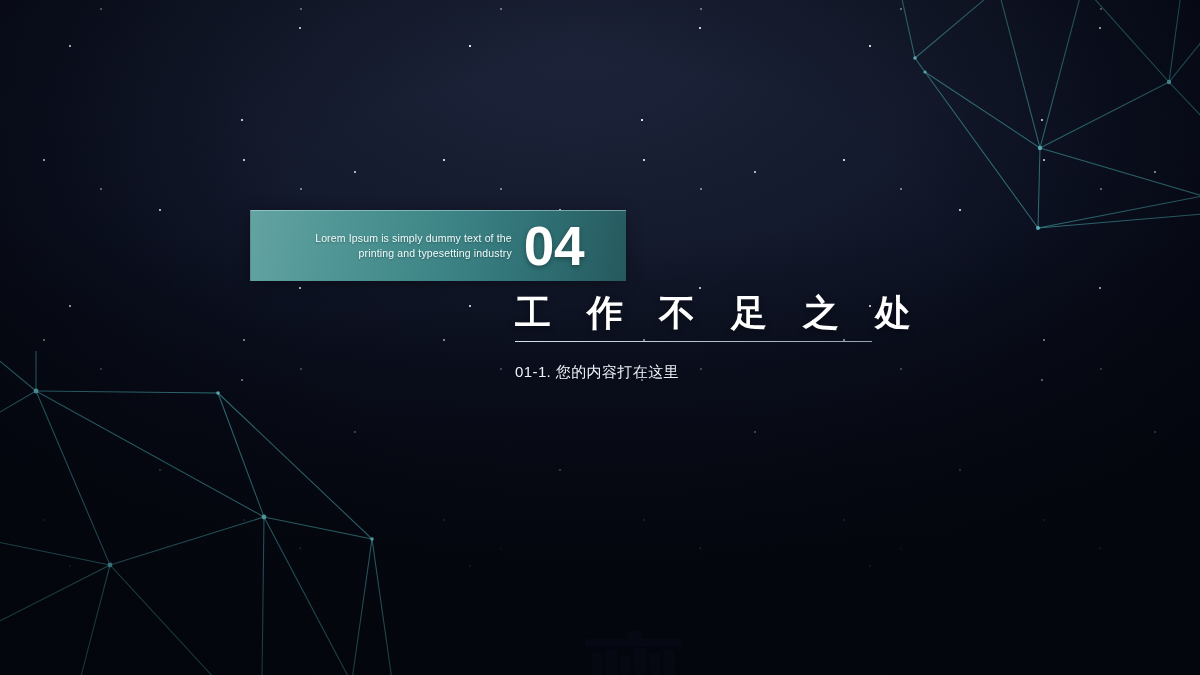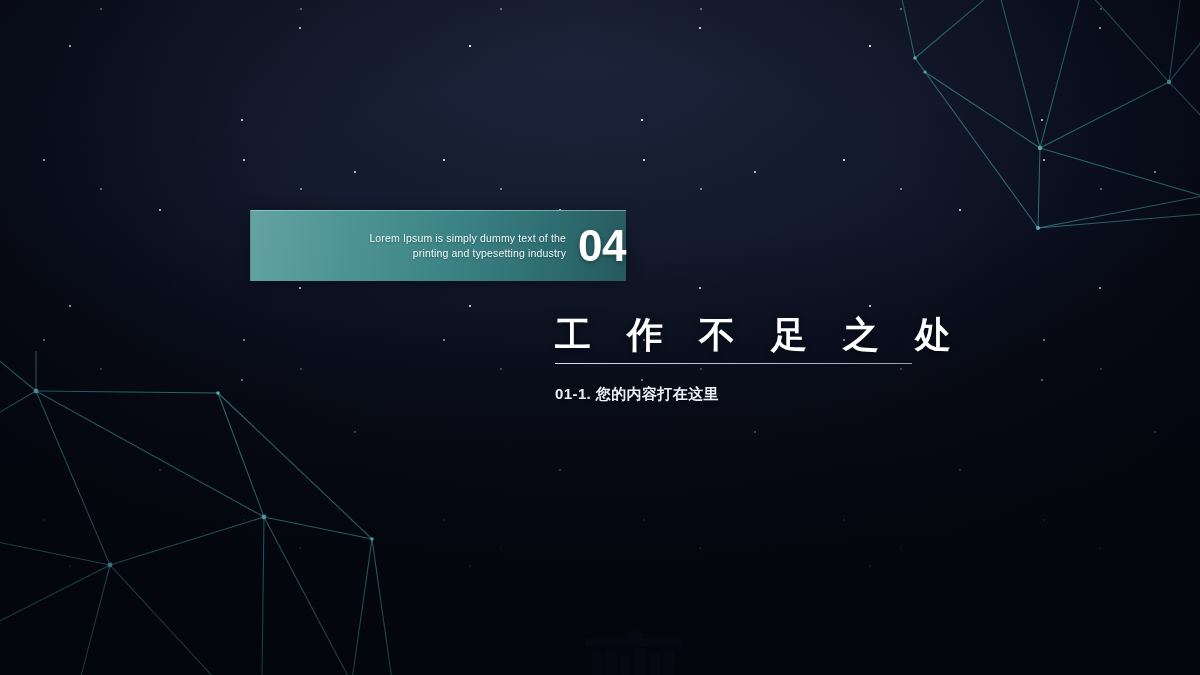--- a/index.html
+++ b/index.html
@@ -70,42 +70,43 @@
   #skyline rect { fill:#0c1020; }
   
   #banner {
     position:absolute;
     left:250px; top:210px;
     width:376px; height:71px;
     background:linear-gradient(100deg, #63a3a2 0%, #4e9494 26%, #3d8486 52%, #2e6e72 78%, #26595e 100%);
     border-top:1px solid rgba(180,225,225,.55);
     border-left:1px solid rgba(160,215,215,.42);
     display:flex; align-items:center; justify-content:flex-end;
+    padding-right:42px;
     box-shadow:0 2px 14px rgba(0,0,0,.35);
   }
   #banner-lorem {
     color:#f2fbfb;
     font-size:10.5px;
     line-height:1.45;
     text-align:right;
     letter-spacing:.15px;
     text-shadow:0 1px 2px rgba(0,0,0,.3);
     max-width:215px;
   }
   #banner-number {
     color:#ffffff;
-    font-size:44px;
+    font-size:55px;
     font-weight:bold;
     letter-spacing:-.5px;
     margin-left:12px;
     line-height:1;
     text-shadow:0 2px 5px rgba(0,0,0,.32);
   }
   
-  #content { position:absolute; left:515px; top:314px; width:600px;margin-left:40px; }
+  #content { position:absolute; left:515px; top:292px; width:600px; }
   #slide-title {
     color:#ffffff;
     font-size:36px;
     font-weight:bold;
     letter-spacing:13px;
     line-height:1.14;
     text-shadow:0 2px 6px rgba(0,0,0,.42);
     white-space:nowrap;
   }
   #title-rule {
@@ -113,21 +114,20 @@
     background:linear-gradient(to right, rgba(235,242,252,.92), rgba(205,218,238,.72));
     margin-top:8px; margin-bottom:22px;
   }
   .bullet {
     color:#edf2fa;
     font-size:15px;
     line-height:1;
     margin-bottom:20px;
     letter-spacing:.4px;
     text-shadow:0 1px 3px rgba(0,0,0,.4);
-    font-weight:bold;
   }
   .bullet:last-child { margin-bottom:0; }
 </style>
 </head>
 <body>
 
 <div id="slide">
 
   <div class="stars" id="stars-dense"></div>
   <div class="stars" id="stars-sparse"></div>

